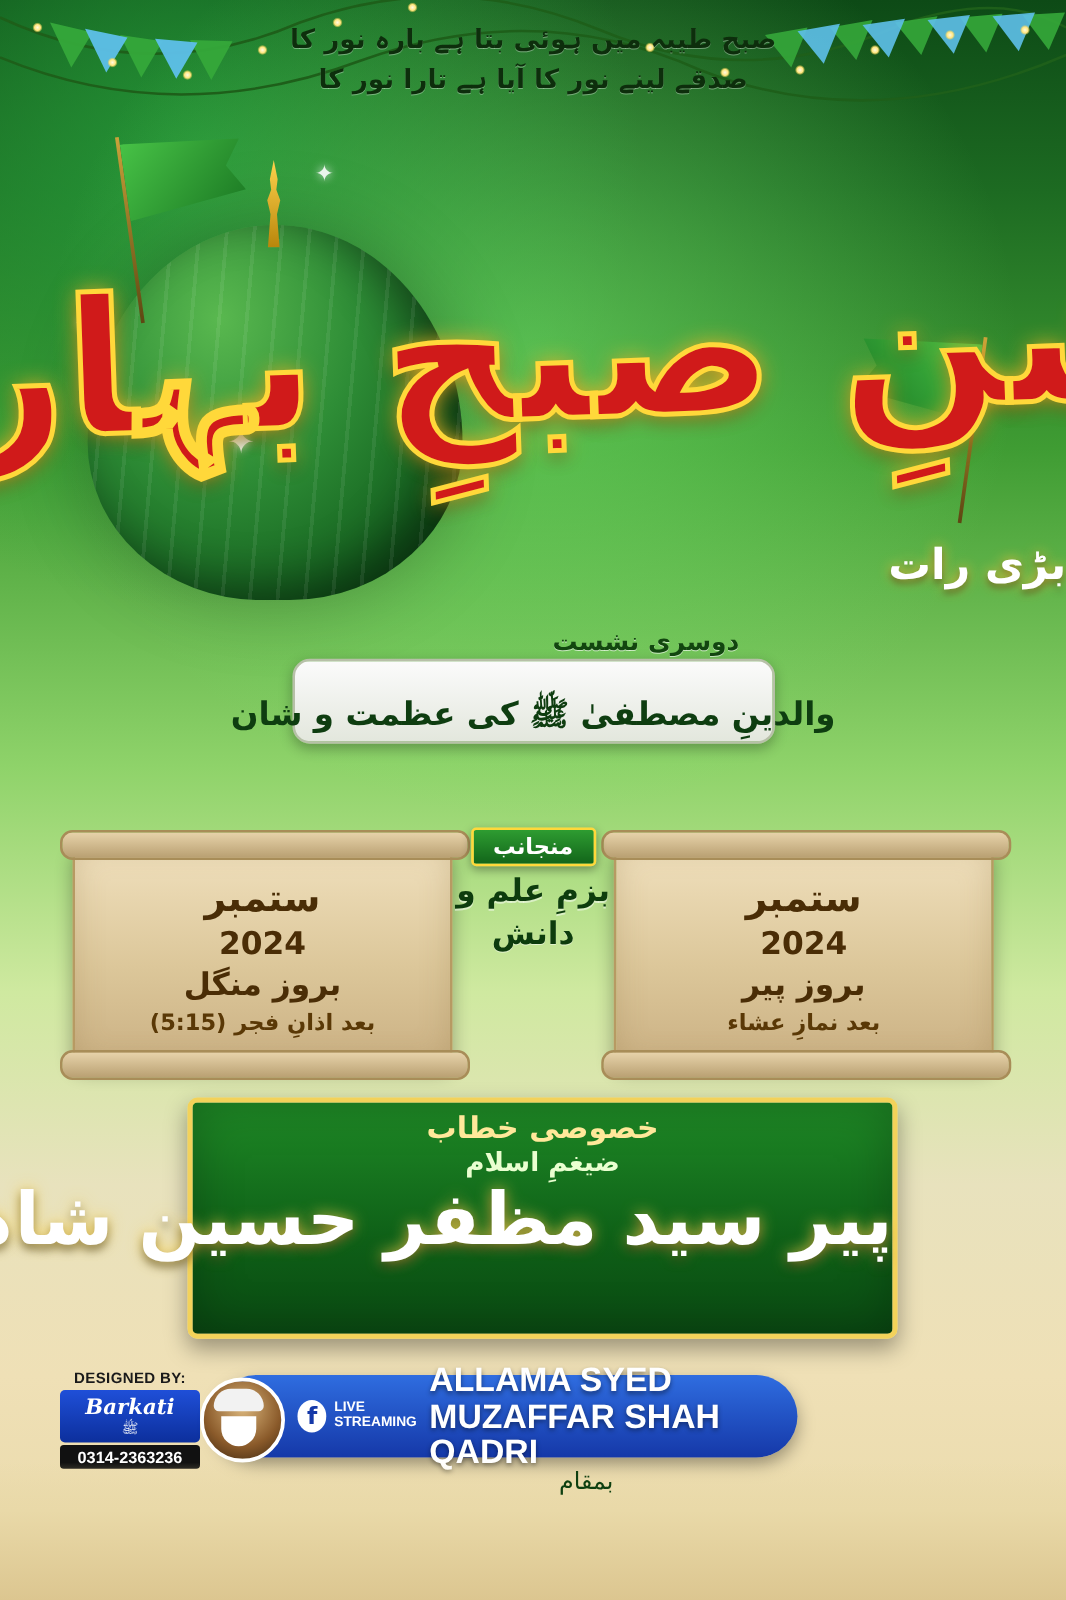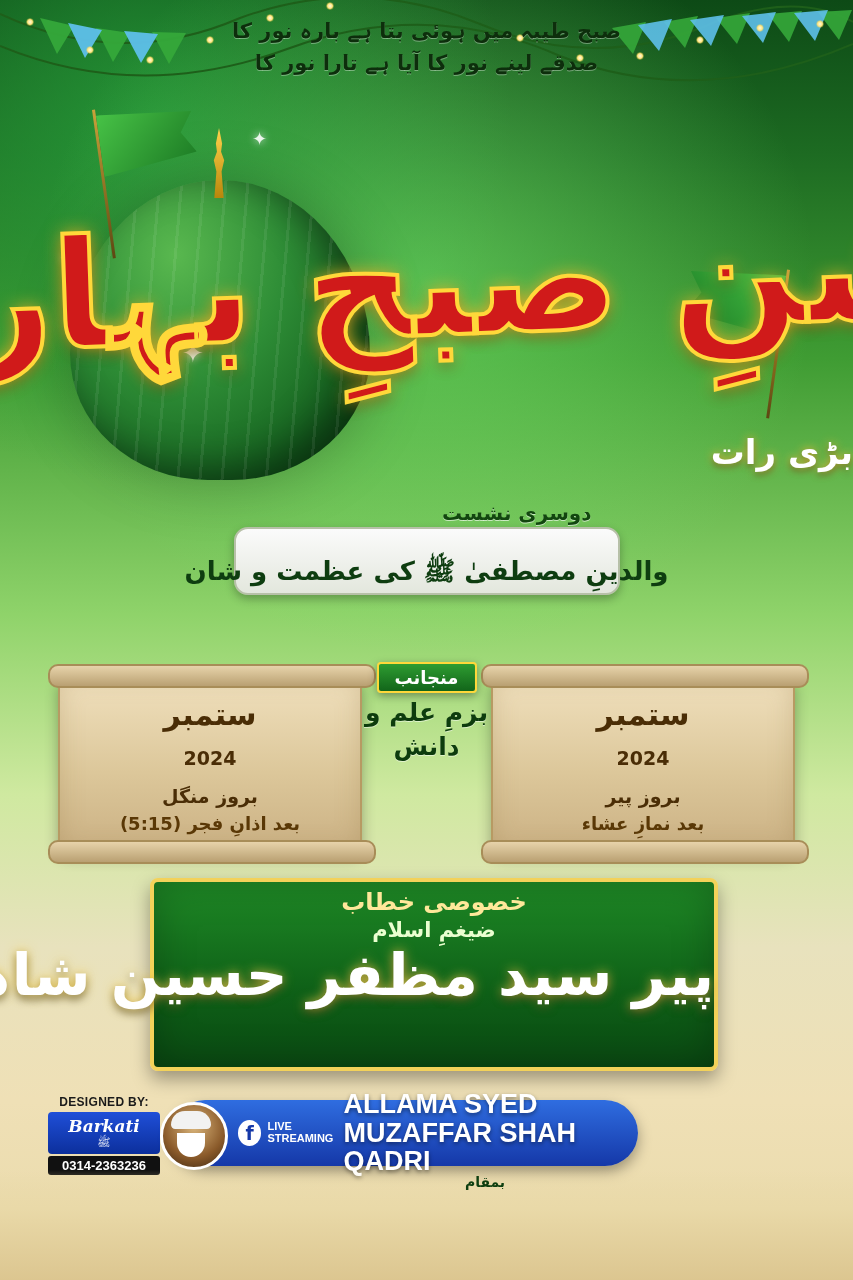--- a/index.html
+++ b/index.html
@@ -134,21 +134,21 @@
   .scroll::after{bottom:-14px;}
   .scroll.left{left:58px;}
   .scroll.right{right:58px;}
   .scroll .inner{
     position:absolute;inset:14px 10px 10px 10px;
     display:flex;flex-direction:column;align-items:center;justify-content:center;
     text-align:center;color:#4a2d06;
     font-family:"DejaVu Sans", sans-serif;
   }
   .scroll .month{font-size:30px;font-weight:700;line-height:1.1;}
-  .scroll .yearday{font-size:19px;font-weight:700;margin-top:16px;}
+  .scroll .yearday{font-size:25px;font-weight:700;margin-top:4px;}
   .scroll .time{font-size:18px;font-weight:700;margin-top:6px;color:#5a3806;}
   .daybadge{
     position:absolute;top:0;width:118px;height:118px;border-radius:50%;
     background:radial-gradient(circle at 35% 30%,#e24b4b,#b01414 55%,#7d0d0d);
     border:4px solid #ffe27a;
     box-shadow:0 6px 14px rgba(0,0,0,.4);
     display:flex;align-items:center;justify-content:center;
     color:#fff;font-size:56px;font-weight:700;
     font-family:"Liberation Sans", sans-serif;
     text-shadow:0 3px 6px rgba(0,0,0,.5);
@@ -244,22 +244,22 @@
     margin-left:10px;color:#fff;font-weight:700;font-size:27px;line-height:1.05;
     text-shadow:0 2px 4px rgba(0,0,0,.45);
   }
   
   .footer{
     position:absolute;left:0;bottom:0;width:853px;height:110px;
     background:linear-gradient(180deg,rgba(236,222,186,0) 0%, #e9d9a8 35%, #dcc690 100%);
     direction:rtl;text-align:center;
   }
   .footer .crest{
-    position:absolute;right:340px;top:4px;width:56px;height:40px;
-    color:#0e3f10;font-family:"DejaVu Sans", sans-serif;font-size:14px;font-weight:700;
+    position:absolute;right:356px;top:4px;width:56px;height:40px;
+    color:#0e3f10;font-family:"DejaVu Sans", sans-serif;font-size:19px;font-weight:400;
     text-align:center;
   }
   .footer .mosque{
     position:absolute;left:0;top:40px;width:853px;
     font-family:"DejaVu Sans", sans-serif;
     font-size:46px;font-weight:700;color:#0c3c0f;
     text-shadow:0 2px 0 rgba(255,255,255,.45);
     white-space:nowrap;
   }
 </style>

